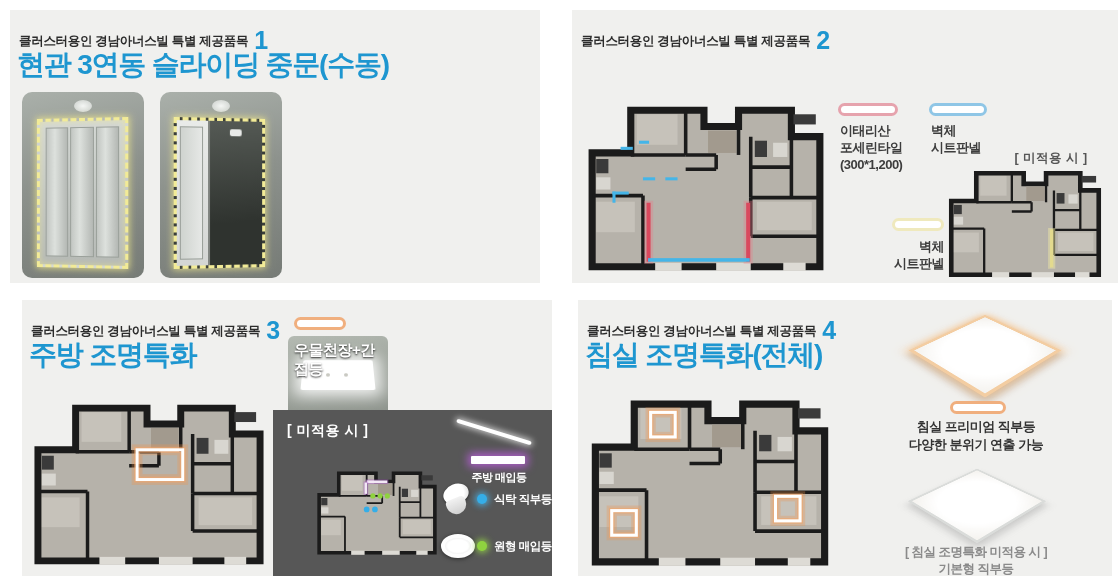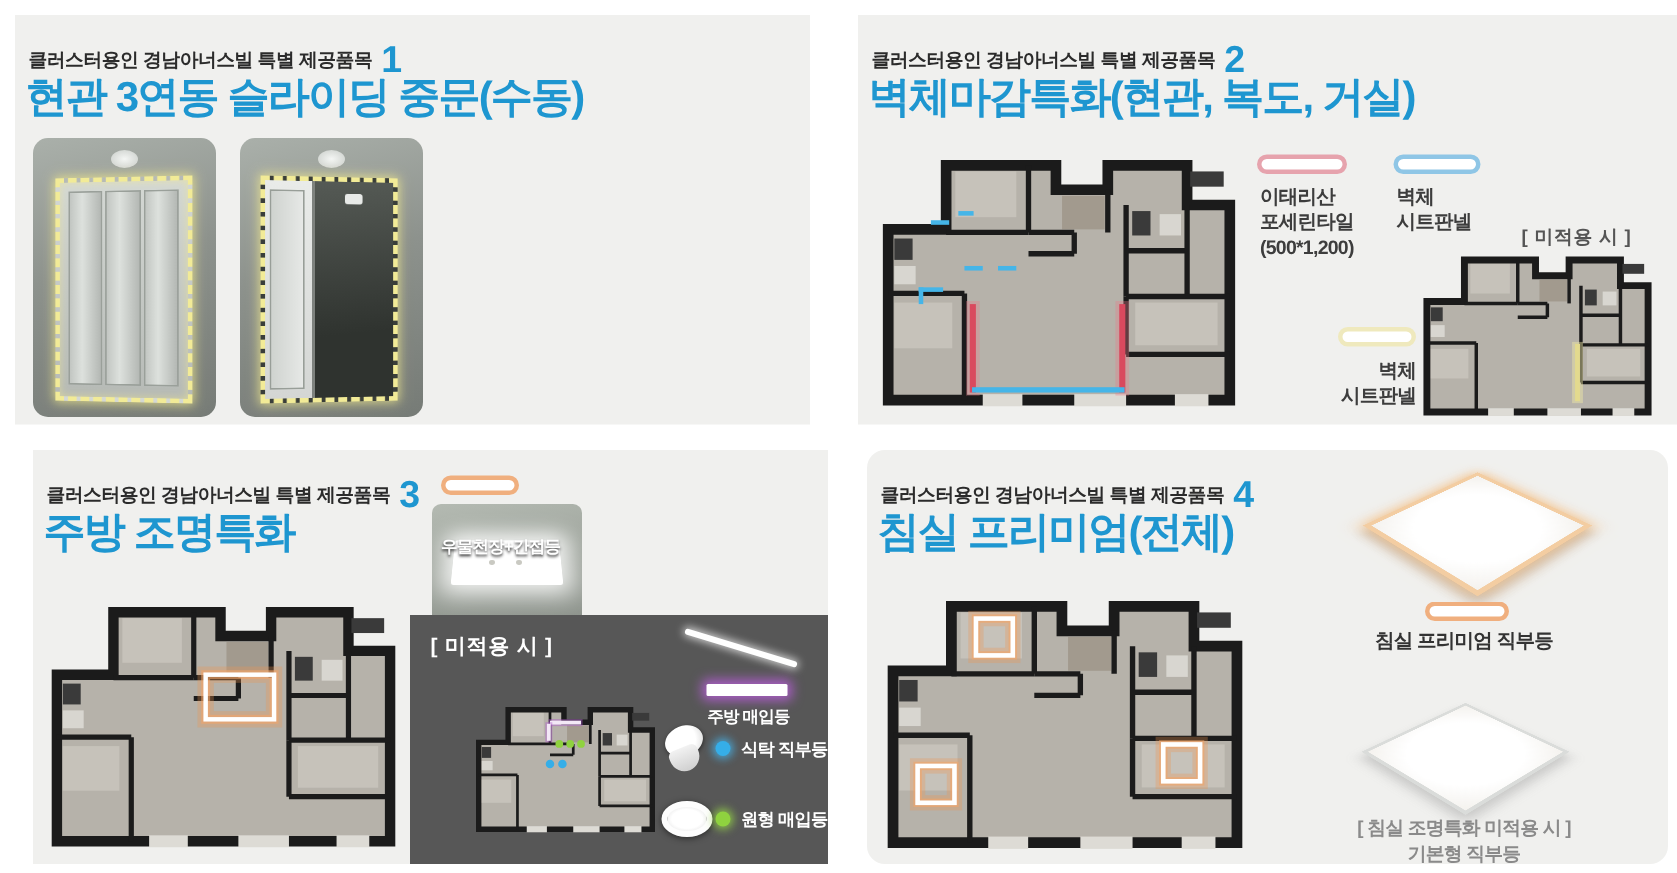--- a/index.html
+++ b/index.html
@@ -4,21 +4,21 @@
 <style>
   * { margin:0; padding:0; box-sizing:border-box; }
   html,body { background:#ffffff; }
   body { font-family:"Liberation Sans","DejaVu Sans",sans-serif; }
   #stage { position:relative; width:1118px; height:582px; background:#ffffff; overflow:hidden; }
 
   .panel { position:absolute; background:#f0f0ee; overflow:hidden; }
   #panel1 { left:10px;  top:10px;  width:530px; height:273px; }
   #panel2 { left:572px; top:10px;  width:588px; height:273px; }
   #panel3 { left:10px;  top:300px; width:530px; height:276px;margin-left:12px; }
-  #panel4 { left:578px; top:300px; width:534px; height:276px;border-radius:12px; }
+  #panel4 { left:578px; top:300px; width:534px; height:276px; }
 
   .eyebrow { position:absolute; left:9px; top:16px; font-size:12.5px; font-weight:600; color:#2b2b2b; letter-spacing:-0.3px; white-space:nowrap; }
   .eyebrow .num { font-size:25px; font-weight:800; color:#1e96d0; margin-left:6px; vertical-align:-4px; }
   .ptitle { position:absolute; left:7px; top:36px; font-size:28px; font-weight:800; color:#1e96d0; letter-spacing:-1.2px; white-space:nowrap; }
 
   
   .swatch { position:absolute; height:13px; border-radius:7px; background:#fff; }
   .sw-pink   { border:3px solid #e6a3ad; }
   .sw-blue   { border:3px solid #8fc6e6; }
   .sw-yellow { border:3px solid #efe9bd; }
@@ -42,21 +42,21 @@
   .open-closet { width:38%; background:linear-gradient(#e9ebe9,#d4d6d4); border-right:2px solid #7e827e; }
   .open-hall { flex:1; background:linear-gradient(175deg,#555a55 0%,#2f332f 70%); position:relative; }
   .open-hall::after { content:""; position:absolute; top:8px; left:50%; width:12px; height:7px; margin-left:-6px; background:#e8eae8; border-radius:2px; }
   .open-slide { position:absolute; left:4%; top:4%; width:26%; height:92%; background:linear-gradient(90deg,#cfd3cf,#e6e8e6); border:1px solid #989e98; }
 
   
   #kitchen-photo { position:absolute; left:266px; top:36px; width:100px; height:80px; border-radius:6px; overflow:hidden; background:linear-gradient(170deg,#b4bab2 0%,#9aa098 60%,#8b918a 100%); }
   #kitchen-photo .glowrect { position:absolute; left:14%; top:26%; width:72%; height:44%; background:#ffffff; transform:perspective(220px) rotateX(32deg); box-shadow:0 0 16px 7px rgba(255,255,255,.85); border-radius:2px; }
   #kitchen-photo .glowrect i { position:absolute; top:45%; width:4px; height:4px; border-radius:50%; background:#c9c9c2; }
   #kitchen-photo .glowrect i.d1 { left:34%; } #kitchen-photo .glowrect i.d2 { left:58%; }
-  .photo-label { position:absolute; left:6px; top:21px; font-size:11px; font-weight:700; color:#fff; text-shadow:0 1px 2px rgba(0,0,0,.8); letter-spacing:-0.5px; }
+  .photo-label { position:absolute; left:6px; top:5px; font-size:15px; font-weight:700; color:#fff; text-shadow:0 1px 2px rgba(0,0,0,.8); letter-spacing:-0.5px; }
 
   #dark-panel { position:absolute; left:251px; top:110px; width:279px; height:166px; background:#575757; }
   #dark-panel .not-applied { color:#fff; font-size:14px; left:14px; top:12px; }
   .diag-light { position:absolute; left:182px; top:20px; width:78px; height:4px; border-radius:2px; background:#fff; box-shadow:0 0 6px 1px rgba(255,255,255,.8); transform:rotate(17deg); }
   .linear-bar { position:absolute; left:198px; top:46px; width:54px; height:8px; background:#fff; border-radius:1px; box-shadow:0 0 8px 3px rgba(176,94,205,.95); }
   .dk-label { position:absolute; font-size:11px; font-weight:700; color:#fff; letter-spacing:-0.5px; white-space:nowrap; }
   .dot { position:absolute; width:10px; height:10px; border-radius:50%; }
   .dot-blue  { background:#35aee8; box-shadow:0 0 6px 2px rgba(70,180,235,.8); }
   .dot-green { background:#8fd23f; box-shadow:0 0 6px 2px rgba(150,215,70,.8); }
   .spotlight { position:absolute; left:168px; top:72px; width:30px; height:34px; }
@@ -139,21 +139,20 @@
           <div class="open-closet"></div>
           <div class="open-hall"></div>
         </div>
         <div class="open-slide"></div>
       </div>
     </div>
   </div>
 
   <div class="panel" id="panel2">
     <div class="eyebrow"><span>클러스터용인 경남아너스빌 특별 제공품목</span><span class="num">2</span></div>
-    <div class="ptitle">벽체마감특화(현관, 복도, 거실)</div>
 
     <svg class="plan" style="left:12px;top:92px;" width="244" height="173" viewBox="0 0 240 170">
       <use href="#planbase"></use>
 
       <g>
         <rect x="59" y="97" width="9" height="62" fill="#e87a8a" opacity="0.35"></rect>
         <rect x="61.5" y="99" width="4" height="58" fill="#d9495e"></rect>
         <rect x="157" y="97" width="9" height="62" fill="#e87a8a" opacity="0.35"></rect>
         <rect x="159.5" y="99" width="4" height="58" fill="#d9495e"></rect>
       </g>
@@ -168,21 +167,21 @@
         <rect x="28" y="88" width="3" height="11"></rect>
       </g>
     </svg>
 
     <div class="swatch sw-pink" style="left:266px;top:93px;width:60px;"></div>
     <div class="swatch sw-blue" style="left:357px;top:93px;width:58px;"></div>
 
     <div class="leg-label" style="left:268px;top:112px;">
       <div>이태리산</div>
       <div>포세린타일</div>
-      <div>(500*1,200)</div>
+      <div>(300*1,200)</div>
     </div>
     <div class="leg-label" style="left:359px;top:112px;">
       <div>벽체</div>
       <div>시트판넬</div>
     </div>
 
     <div class="not-applied" style="left:424px;top:140px;width:110px;text-align:center;">[ 미적용 시 ]</div>
 
     <svg class="plan" style="left:374px;top:158px;" width="158" height="112" viewBox="0 0 240 170">
       <use href="#planbase"></use>
@@ -255,21 +254,21 @@
       <div class="dk-label" style="left:221px;top:82px;font-size:11.5px;">식탁 직부등</div>
 
       <div class="roundlight"></div>
       <div class="dot dot-green" style="left:204px;top:131px;"></div>
       <div class="dk-label" style="left:221px;top:129px;font-size:11.5px;">원형 매입등</div>
     </div>
   </div>
 
   <div class="panel" id="panel4">
     <div class="eyebrow"><span>클러스터용인 경남아너스빌 특별 제공품목</span><span class="num">4</span></div>
-    <div class="ptitle">침실 프리미엄(전체)</div>
+    <div class="ptitle">침실 조명특화(전체)</div>
 
     <div class="fixture-wrap" id="premium-fixture">
       <div class="fixture warm"></div>
     </div>
 
     <svg class="plan" style="left:9px;top:96px;" width="246" height="174" viewBox="0 0 240 170">
       <use href="#planbase"></use>
       <g>
         <g>
           <rect x="62" y="16" width="24" height="24" fill="none" stroke="#f0954f" stroke-width="10" opacity="0.30"></rect>
@@ -286,20 +285,21 @@
           <rect x="184" y="98" width="24" height="24" fill="none" stroke="#f2a569" stroke-width="5.5" opacity="0.60"></rect>
           <rect x="184" y="98" width="24" height="24" fill="none" stroke="#ffffff" stroke-width="3"></rect>
         </g>
       </g>
     </svg>
 
     <div class="swatch sw-orange" style="left:372px;top:101px;width:56px;"></div>
 
     <div class="center-text" id="premium-text">
       <div>침실 프리미엄 직부등</div>
+      <div>다양한 분위기 연출 가능</div>
     </div>
 
     <div class="fixture-wrap" id="basic-fixture">
       <div class="fixture plain"></div>
     </div>
 
     <div class="center-text" id="basic-text">
       <div>[ 침실 조명특화 미적용 시 ]</div>
       <div>기본형 직부등</div>
     </div>

